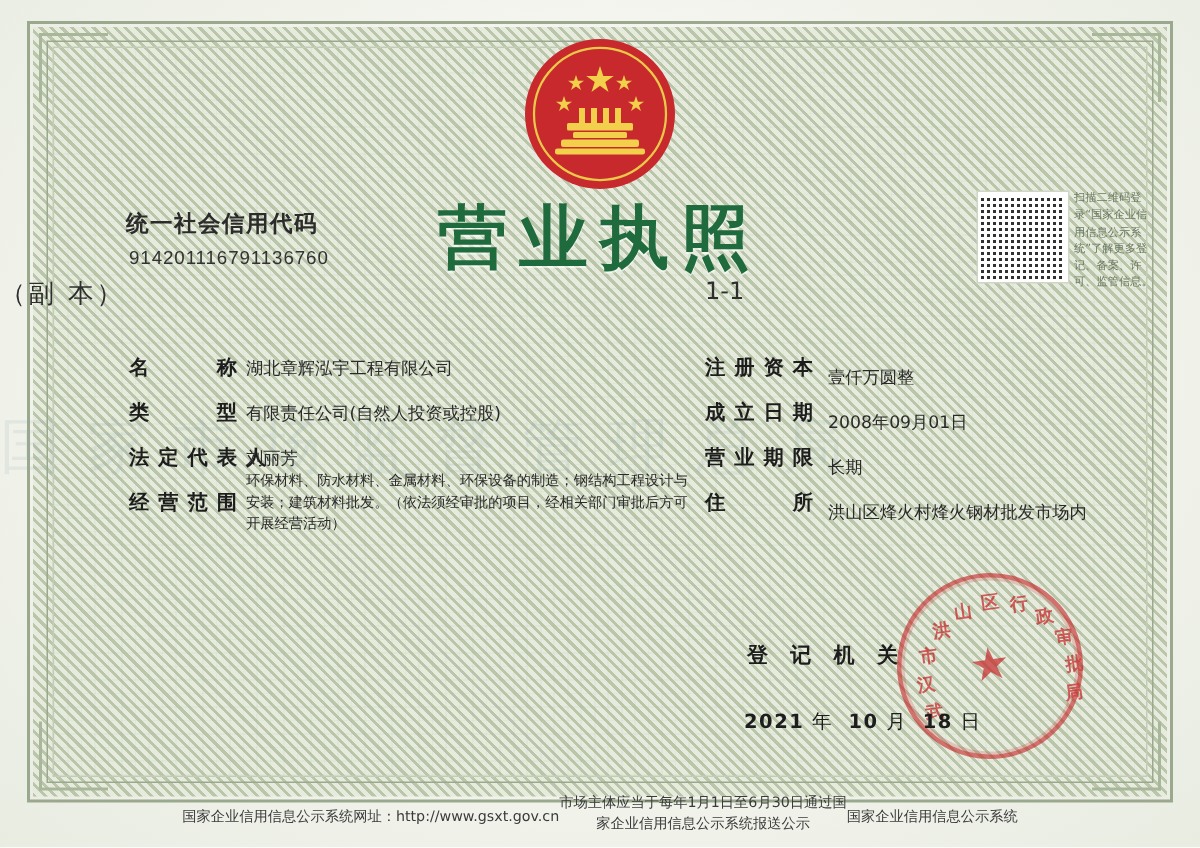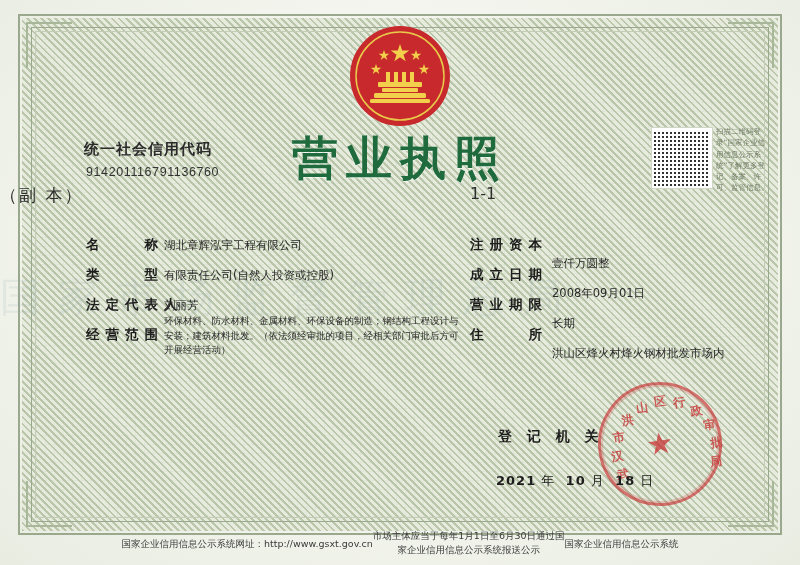--- a/index.html
+++ b/index.html
@@ -176,21 +176,21 @@
     color: #2a2a2a;
     white-space: nowrap;
   }
 
   .col-left { left: 86px; }
   .col-left .lbl { position: absolute; left: 0; top: 0; }
   .col-left .val { position: absolute; left: 78px; top: 2px; }
 
   .col-right { left: 470px; }
   .col-right .lbl { position: absolute; left: 0; top: 0; }
-  .col-right .val { position: absolute; left: 82px; top: 20px; }
+  .col-right .val { position: absolute; left: 82px; top: 8px; }
 
   .row1 { top: 236px; }
   .row2 { top: 266px; }
   .row3 { top: 296px; }
   .row4 { top: 326px; }
 
   .scope-val {
     position: absolute;
     left: 164px; top: 314px;
     width: 300px;

